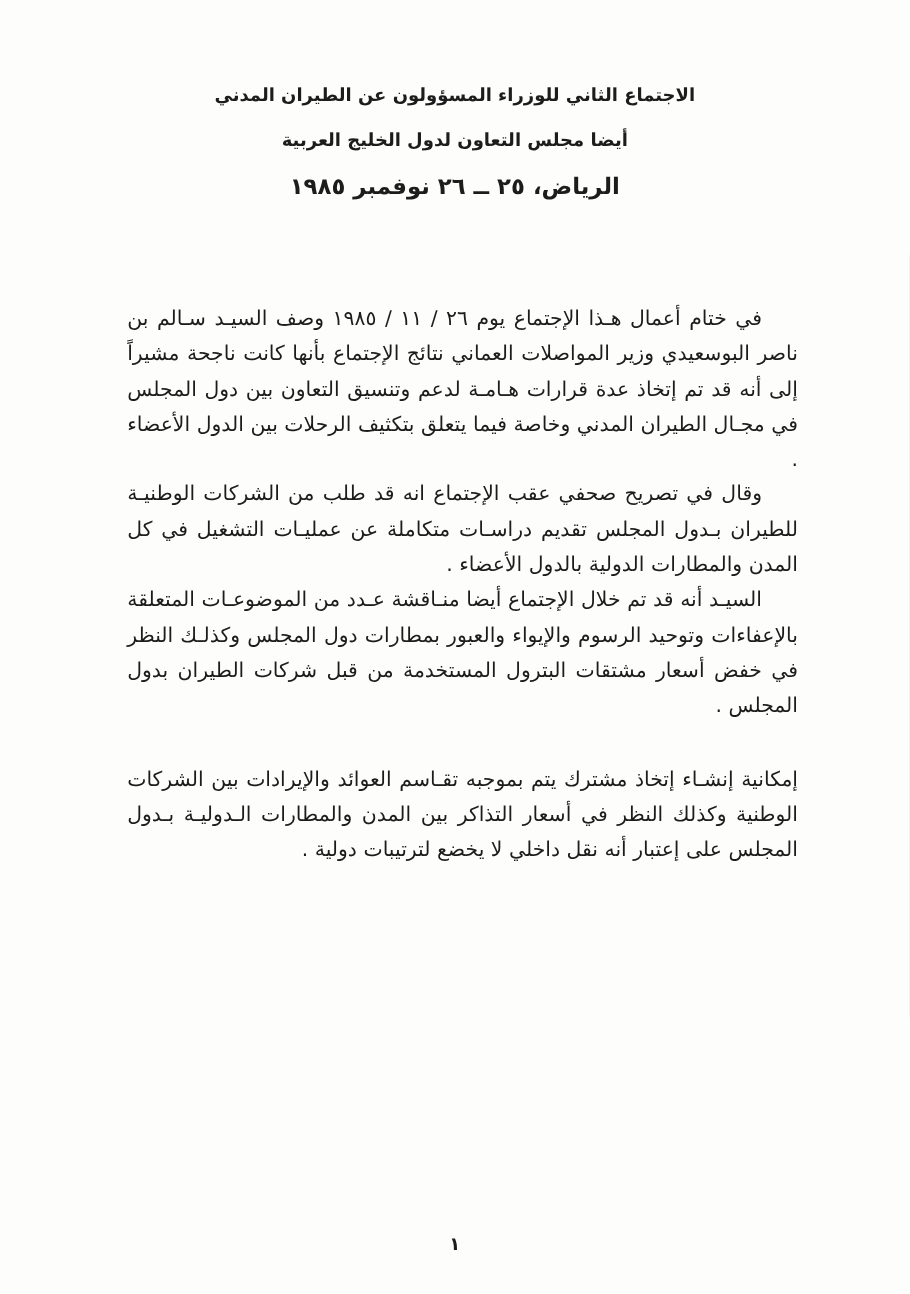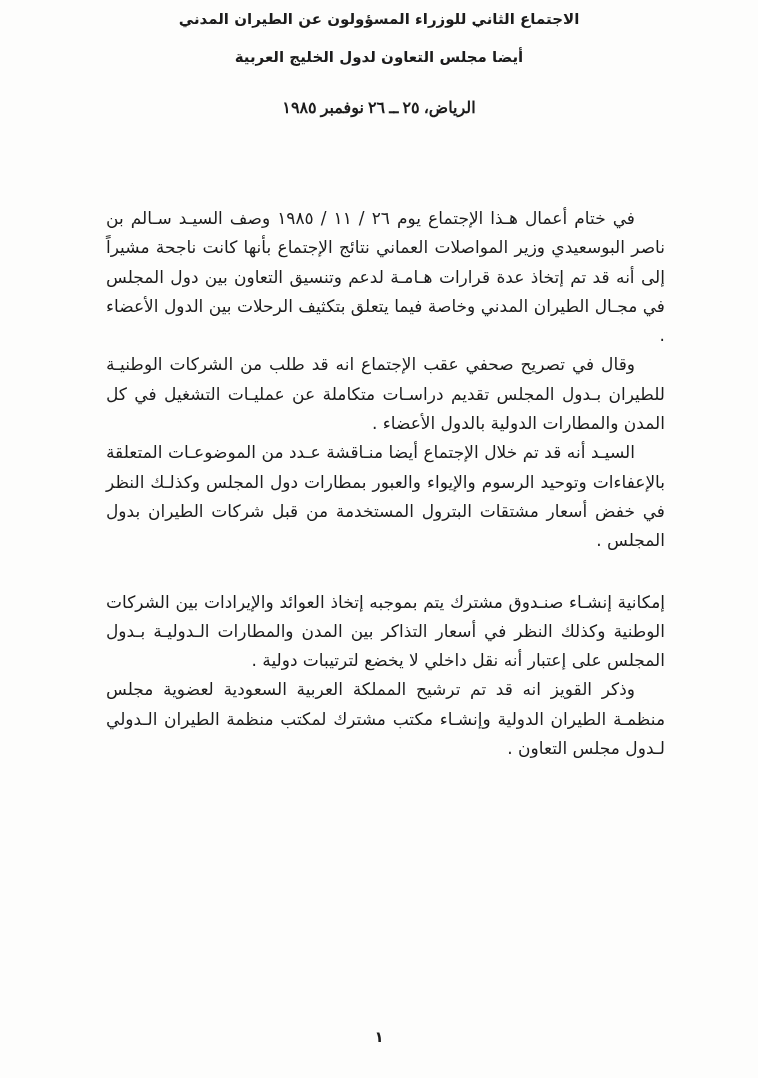--- a/index.html
+++ b/index.html
@@ -12,35 +12,35 @@
     position: relative;
     width: 758px;
     height: 1078px;
     margin: 0 auto;
     background: #fdfdfc;
     color: #1c1c1c;
     overflow: hidden;
     box-sizing: border-box;
   }
   .doc-header {
+    padding-top: 60px;
     text-align: center;
     direction: rtl;
   }
   .doc-title-line {
     font-size: 15px;
     font-weight: bold;
     line-height: 38px;
     letter-spacing: 0.2px;
   }
   .doc-date-line {
-    margin-top: 20px;
-    font-size: 16px;
+    margin-top: 8px;
+    font-size: 19px;
     font-weight: bold;
     line-height: 24px;
-    font-family: Liberation Serif, serif;
   }
   .doc-body {
     direction: rtl;
     margin-top: 84px;
     padding: 0 93px 0 106px;
     font-size: 17px;
     line-height: 29.3px;
     text-align: justify;
     text-justify: inter-word;
   }
@@ -71,19 +71,18 @@
   <div class="doc-header">
     <div class="doc-title-line">الاجتماع الثاني للوزراء المسؤولون عن الطيران المدني</div>
     <div class="doc-title-line">أيضا مجلس التعاون لدول الخليج العربية</div>
     <div class="doc-date-line">الرياض، ٢٥ ــ ٢٦ نوفمبر ١٩٨٥</div>
   </div>
 
   <div class="doc-body">
     <p class="indent">في ختام أعمال هـذا الإجتماع يوم ٢٦ / ١١ / ١٩٨٥ وصف السيـد سـالم بن ناصر البوسعيدي وزير المواصلات العماني نتائج الإجتماع بأنها كانت ناجحة مشيراً إلى أنه قد تم إتخاذ عدة قرارات هـامـة لدعم وتنسيق التعاون بين دول المجلس في مجـال الطيران المدني وخاصة فيما يتعلق بتكثيف الرحلات بين الدول الأعضاء .</p>
     <p class="indent">وقال في تصريح صحفي عقب الإجتماع انه قد طلب من الشركات الوطنيـة للطيران بـدول المجلس تقديم دراسـات متكاملة عن عمليـات التشغيل في كل المدن والمطارات الدولية بالدول الأعضاء .</p>
     <p class="indent">السيـد أنه قد تم خلال الإجتماع أيضا منـاقشة عـدد من الموضوعـات المتعلقة بالإعفاءات وتوحيد الرسوم والإيواء والعبور بمطارات دول المجلس وكذلـك النظر في خفض أسعار مشتقات البترول المستخدمة من قبل شركات الطيران بدول المجلس .</p>
-    <p class="gap-before">إمكانية إنشـاء صنـدوق مشترك يتم بموجبه إتخاذ العوائد والإيرادات بين الشركات الوطنية وكذلك النظر في أسعار التذاكر بين المدن والمطارات الـدوليـة بـدول المجلس على إعتبار أنه نقل داخلي لا يخضع لترتيبات دولية .</p>
-    <p class="indent">وذكر القويز انه قد تم ترشيح المملكة العربية السعودية لعضوية مجلس منظمـة الطيران الدولية وإنشـاء مكتب مشترك لمكتب منظمة الطيران الـدولي لـدول مجلس التعاون .</p>
+    <p class="gap-before">إمكانية إنشـاء إتخاذ مشترك يتم بموجبه تقـاسم العوائد والإيرادات بين الشركات الوطنية وكذلك النظر في أسعار التذاكر بين المدن والمطارات الـدوليـة بـدول المجلس على إعتبار أنه نقل داخلي لا يخضع لترتيبات دولية .</p>
   </div>
 
   <div class="page-number">١</div>
 
 </div>
 
 </body></html>

